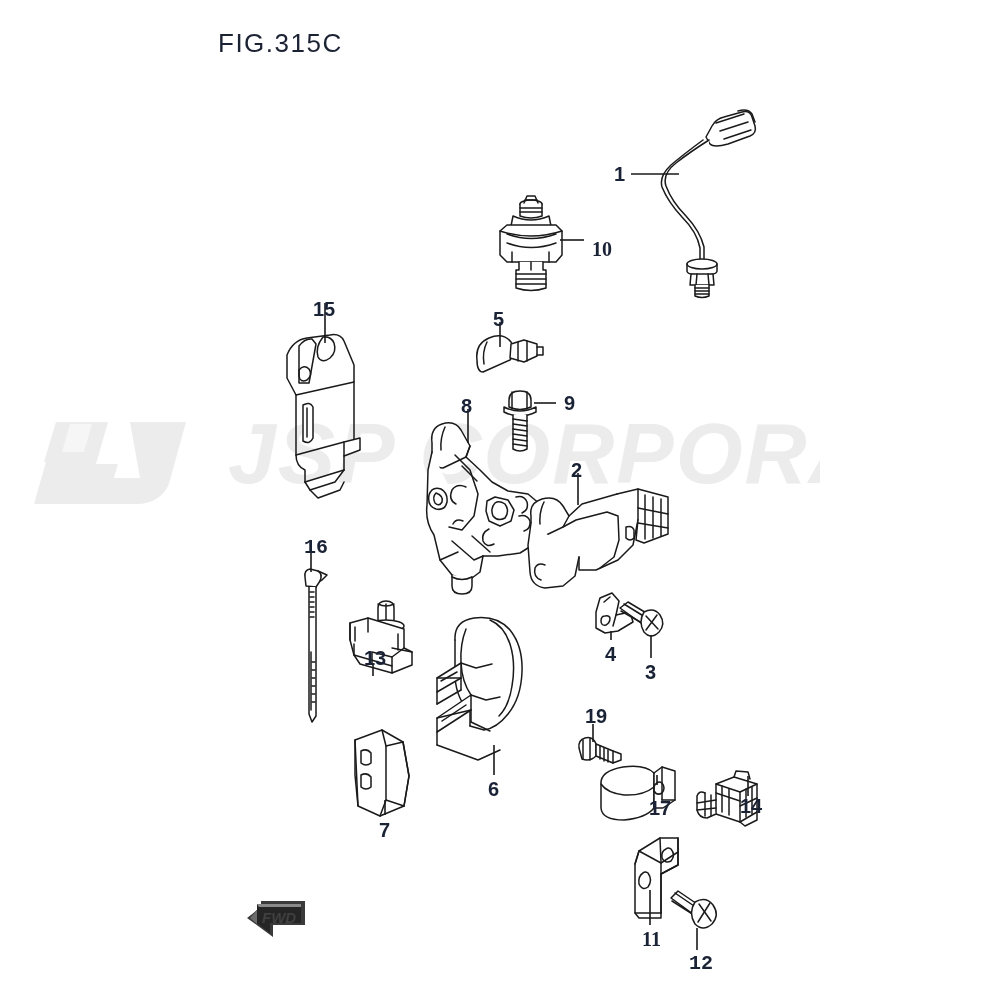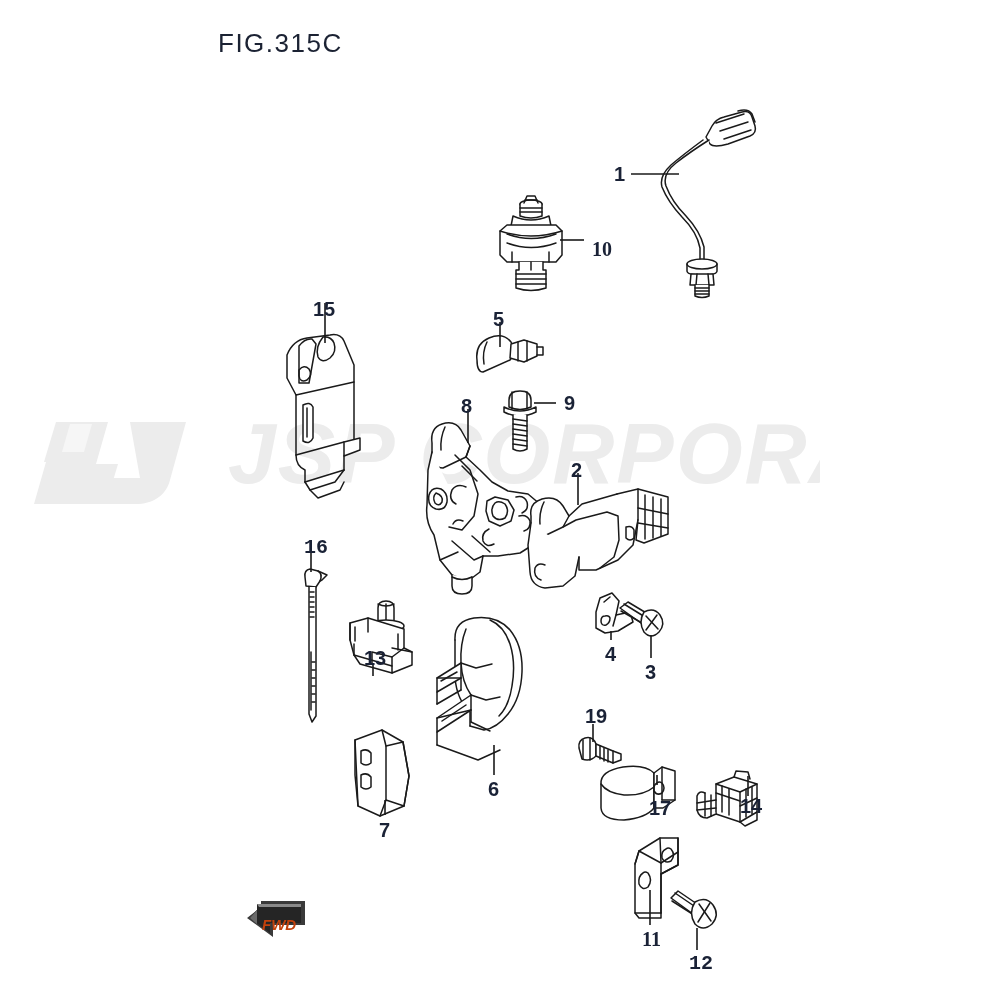--- a/index.html
+++ b/index.html
@@ -70,25 +70,25 @@
   #fwd-wrap {
     position: absolute;
     left: 243px;
     top: 899px;
     width: 66px;
     height: 42px;
   }
   #fwd-text {
     position: absolute;
     left: 19px;
-    top: 17px;
+    top: 10px;
     font-size: 15px;
     font-weight: bold;
     font-style: italic;
-    color: #c2410c;
+    color: #404040;
     letter-spacing: 0px;
     font-family: "Liberation Sans", sans-serif;
   }
 </style>
 </head>
 <body>
 
 <div id="page">
 
   <div id="fig-title">FIG.315C</div>

